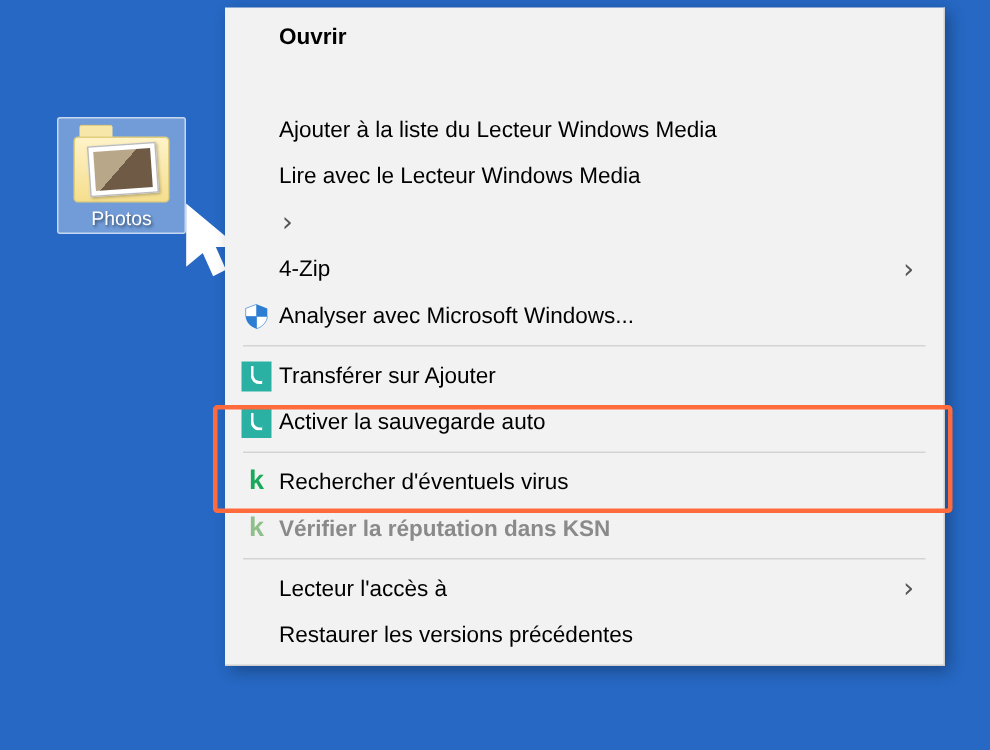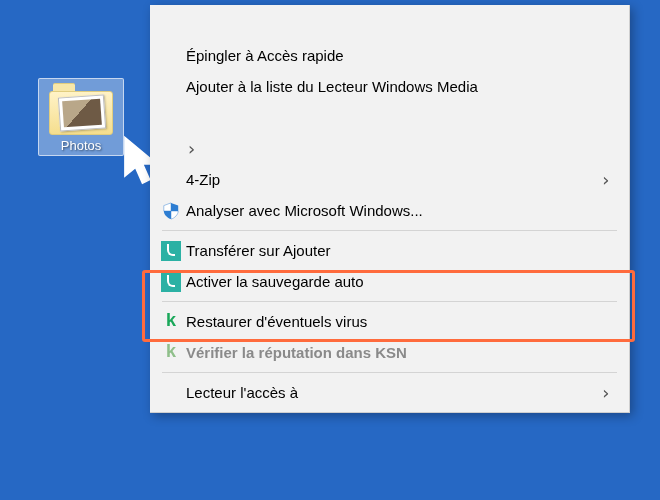--- a/index.html
+++ b/index.html
@@ -175,34 +175,35 @@
 <div class="cursor">
   <svg viewBox="0 0 32 32">
     <path d="M4 2 L4 24 L10 19 L14 28 L18 26 L14 17 L22 17 Z" fill="#fff" stroke="#fff" stroke-width="1"></path>
   </svg>
 </div>
 
 <div class="menu">
 
   <div class="item bold">
     <span class="ic"></span>
-  </div>
-
-  <div class="item">
-    <span class="ic"></span>
-    <span class="txt">Épingler à Accès rapide</span>
+    <span class="txt">Ouvrir</span>
+  </div>
+
+  <div class="item">
+    <span class="ic"></span>
   </div>
 
   <div class="item">
     <span class="ic"></span>
     <span class="txt">Ajouter à la liste du Lecteur Windows Media</span>
   </div>
 
   <div class="item">
     <span class="ic"></span>
+    <span class="txt">Lire avec le Lecteur Windows Media</span>
   </div>
 
   <div class="item">
     <span class="ic"></span>
     <span class="chev">›</span>
   </div>
 
   <div class="item">
     <span class="ic"></span>
     <span class="txt">4-Zip</span>
@@ -239,34 +240,38 @@
       </span>
     <span class="txt">Activer la sauvegarde auto</span>
   </div>
 
   <div class="sep"></div>
 
   <div class="item">
     <span class="ic">
         <span class="kasp green">k</span>
       </span>
-    <span class="txt">Restaurer d'éventuels virus</span>
+    <span class="txt">Rechercher d'éventuels virus</span>
   </div>
 
   <div class="item disabled">
     <span class="ic">
         <span class="kasp gray">k</span>
       </span>
     <span class="txt">Vérifier la réputation dans KSN</span>
   </div>
 
   <div class="sep"></div>
 
   <div class="item">
     <span class="ic"></span>
     <span class="txt">Lecteur l'accès à</span>
     <span class="chev">›</span>
   </div>
 
+  <div class="item">
+    <span class="ic"></span>
+    <span class="txt">Restaurer les versions précédentes</span>
+  </div>
 
 </div>
 
 <div class="highlight-box" style="top:270px; left:142px; width:493px; height:72px;"></div>
 
 </body></html>

